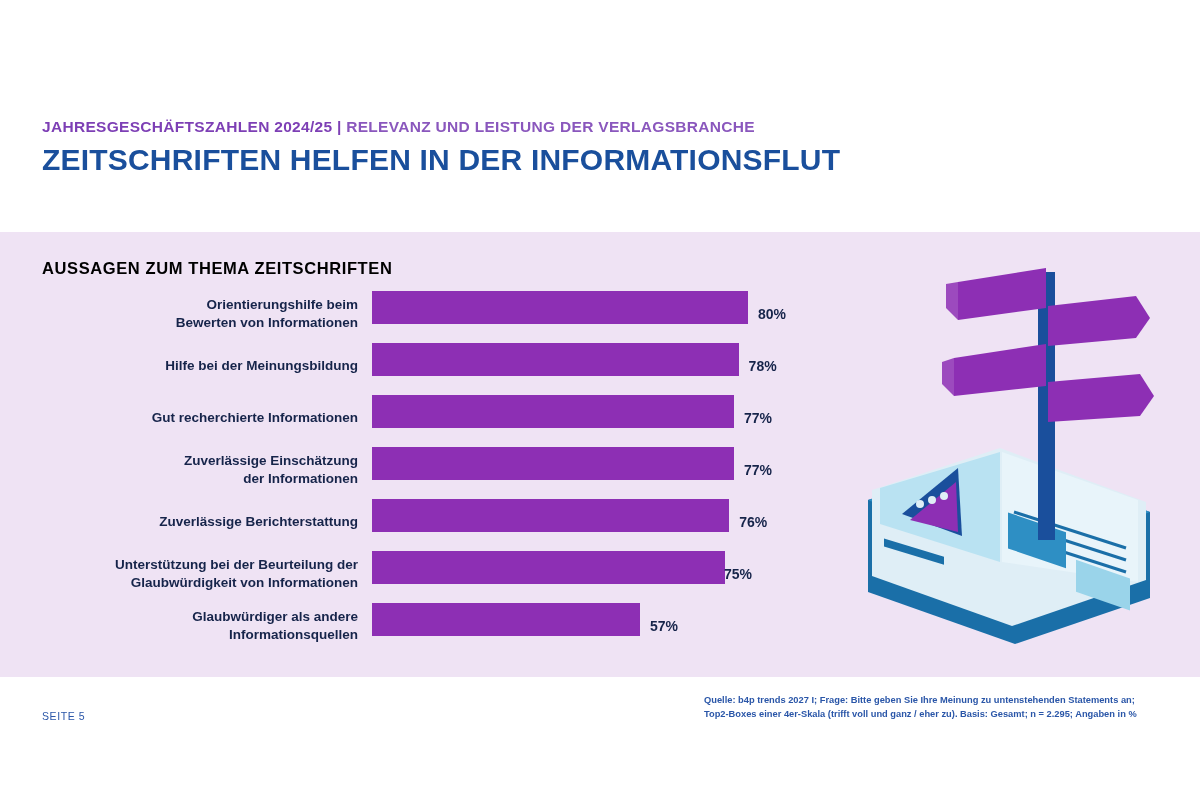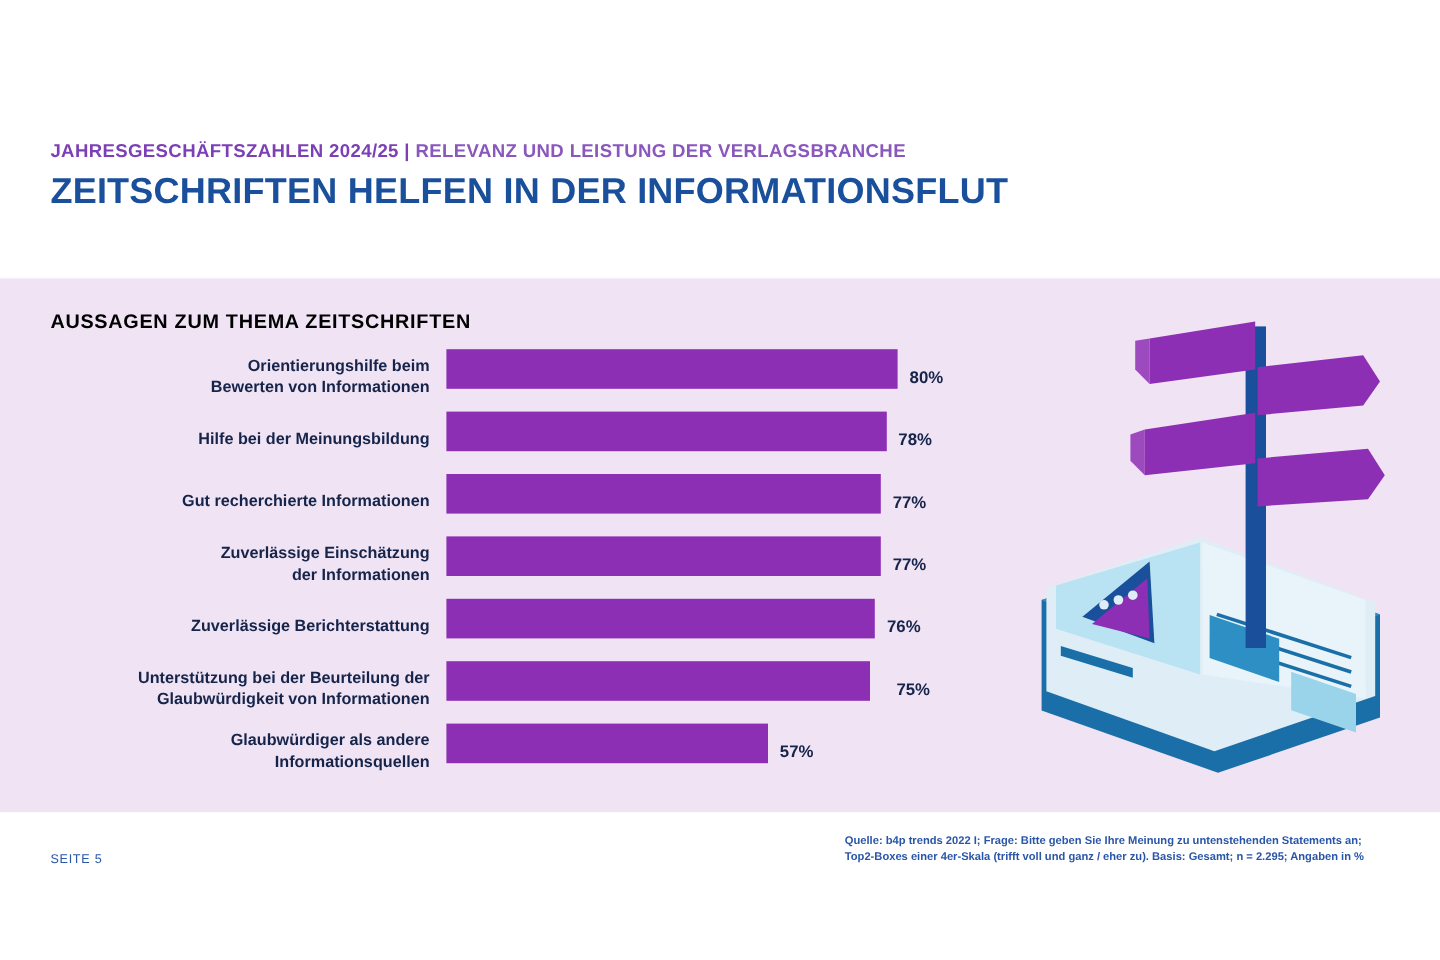--- a/index.html
+++ b/index.html
@@ -153,21 +153,21 @@
           <div class="row-label"><span>Zuverlässige Berichterstattung</span></div>
           <div class="bar-area">
             <div class="bar" style="width: 357.2px; background: rgb(141, 47, 180);"></div>
             <div class="bar-value" style="left: 367.2px;">76%</div>
           </div>
         </div>
         <div class="row">
           <div class="row-label"><span>Unterstützung bei der Beurteilung der</span><br><span>Glaubwürdigkeit von Informationen</span></div>
           <div class="bar-area">
             <div class="bar" style="width: 352.5px; background: rgb(141, 47, 180);"></div>
-            <div class="bar-value" style="left: 375px;">75%</div>
+            <div class="bar-value" style="left: 352px;">75%</div>
           </div>
         </div>
         <div class="row">
           <div class="row-label"><span>Glaubwürdiger als andere</span><br><span>Informationsquellen</span></div>
           <div class="bar-area">
             <div class="bar" style="width: 267.9px; background: rgb(141, 47, 180);"></div>
             <div class="bar-value" style="left: 277.9px;">57%</div>
           </div>
         </div>
       </div>
@@ -210,17 +210,17 @@
             <path d="M198 120 L290 112 L304 134 L290 154 L198 160 Z"></path>
           </g>
         </g>
       </svg>
     </div>
   </div>
 
   <div class="footer">
     <div class="page-no">SEITE 5</div>
     <div class="source">
-      <span>Quelle: b4p trends 2022 I; Frage: Bitte geben Sie Ihre Meinung zu untenstehenden Statements an;</span><br>
+      <span>Quelle: b4p trends 2027 I; Frage: Bitte geben Sie Ihre Meinung zu untenstehenden Statements an;</span><br>
       <span>Top2-Boxes einer 4er-Skala (trifft voll und ganz / eher zu). Basis: Gesamt; n = 2.295; Angaben in %</span>
     </div>
   </div>
 </div>
 
 </body></html>

